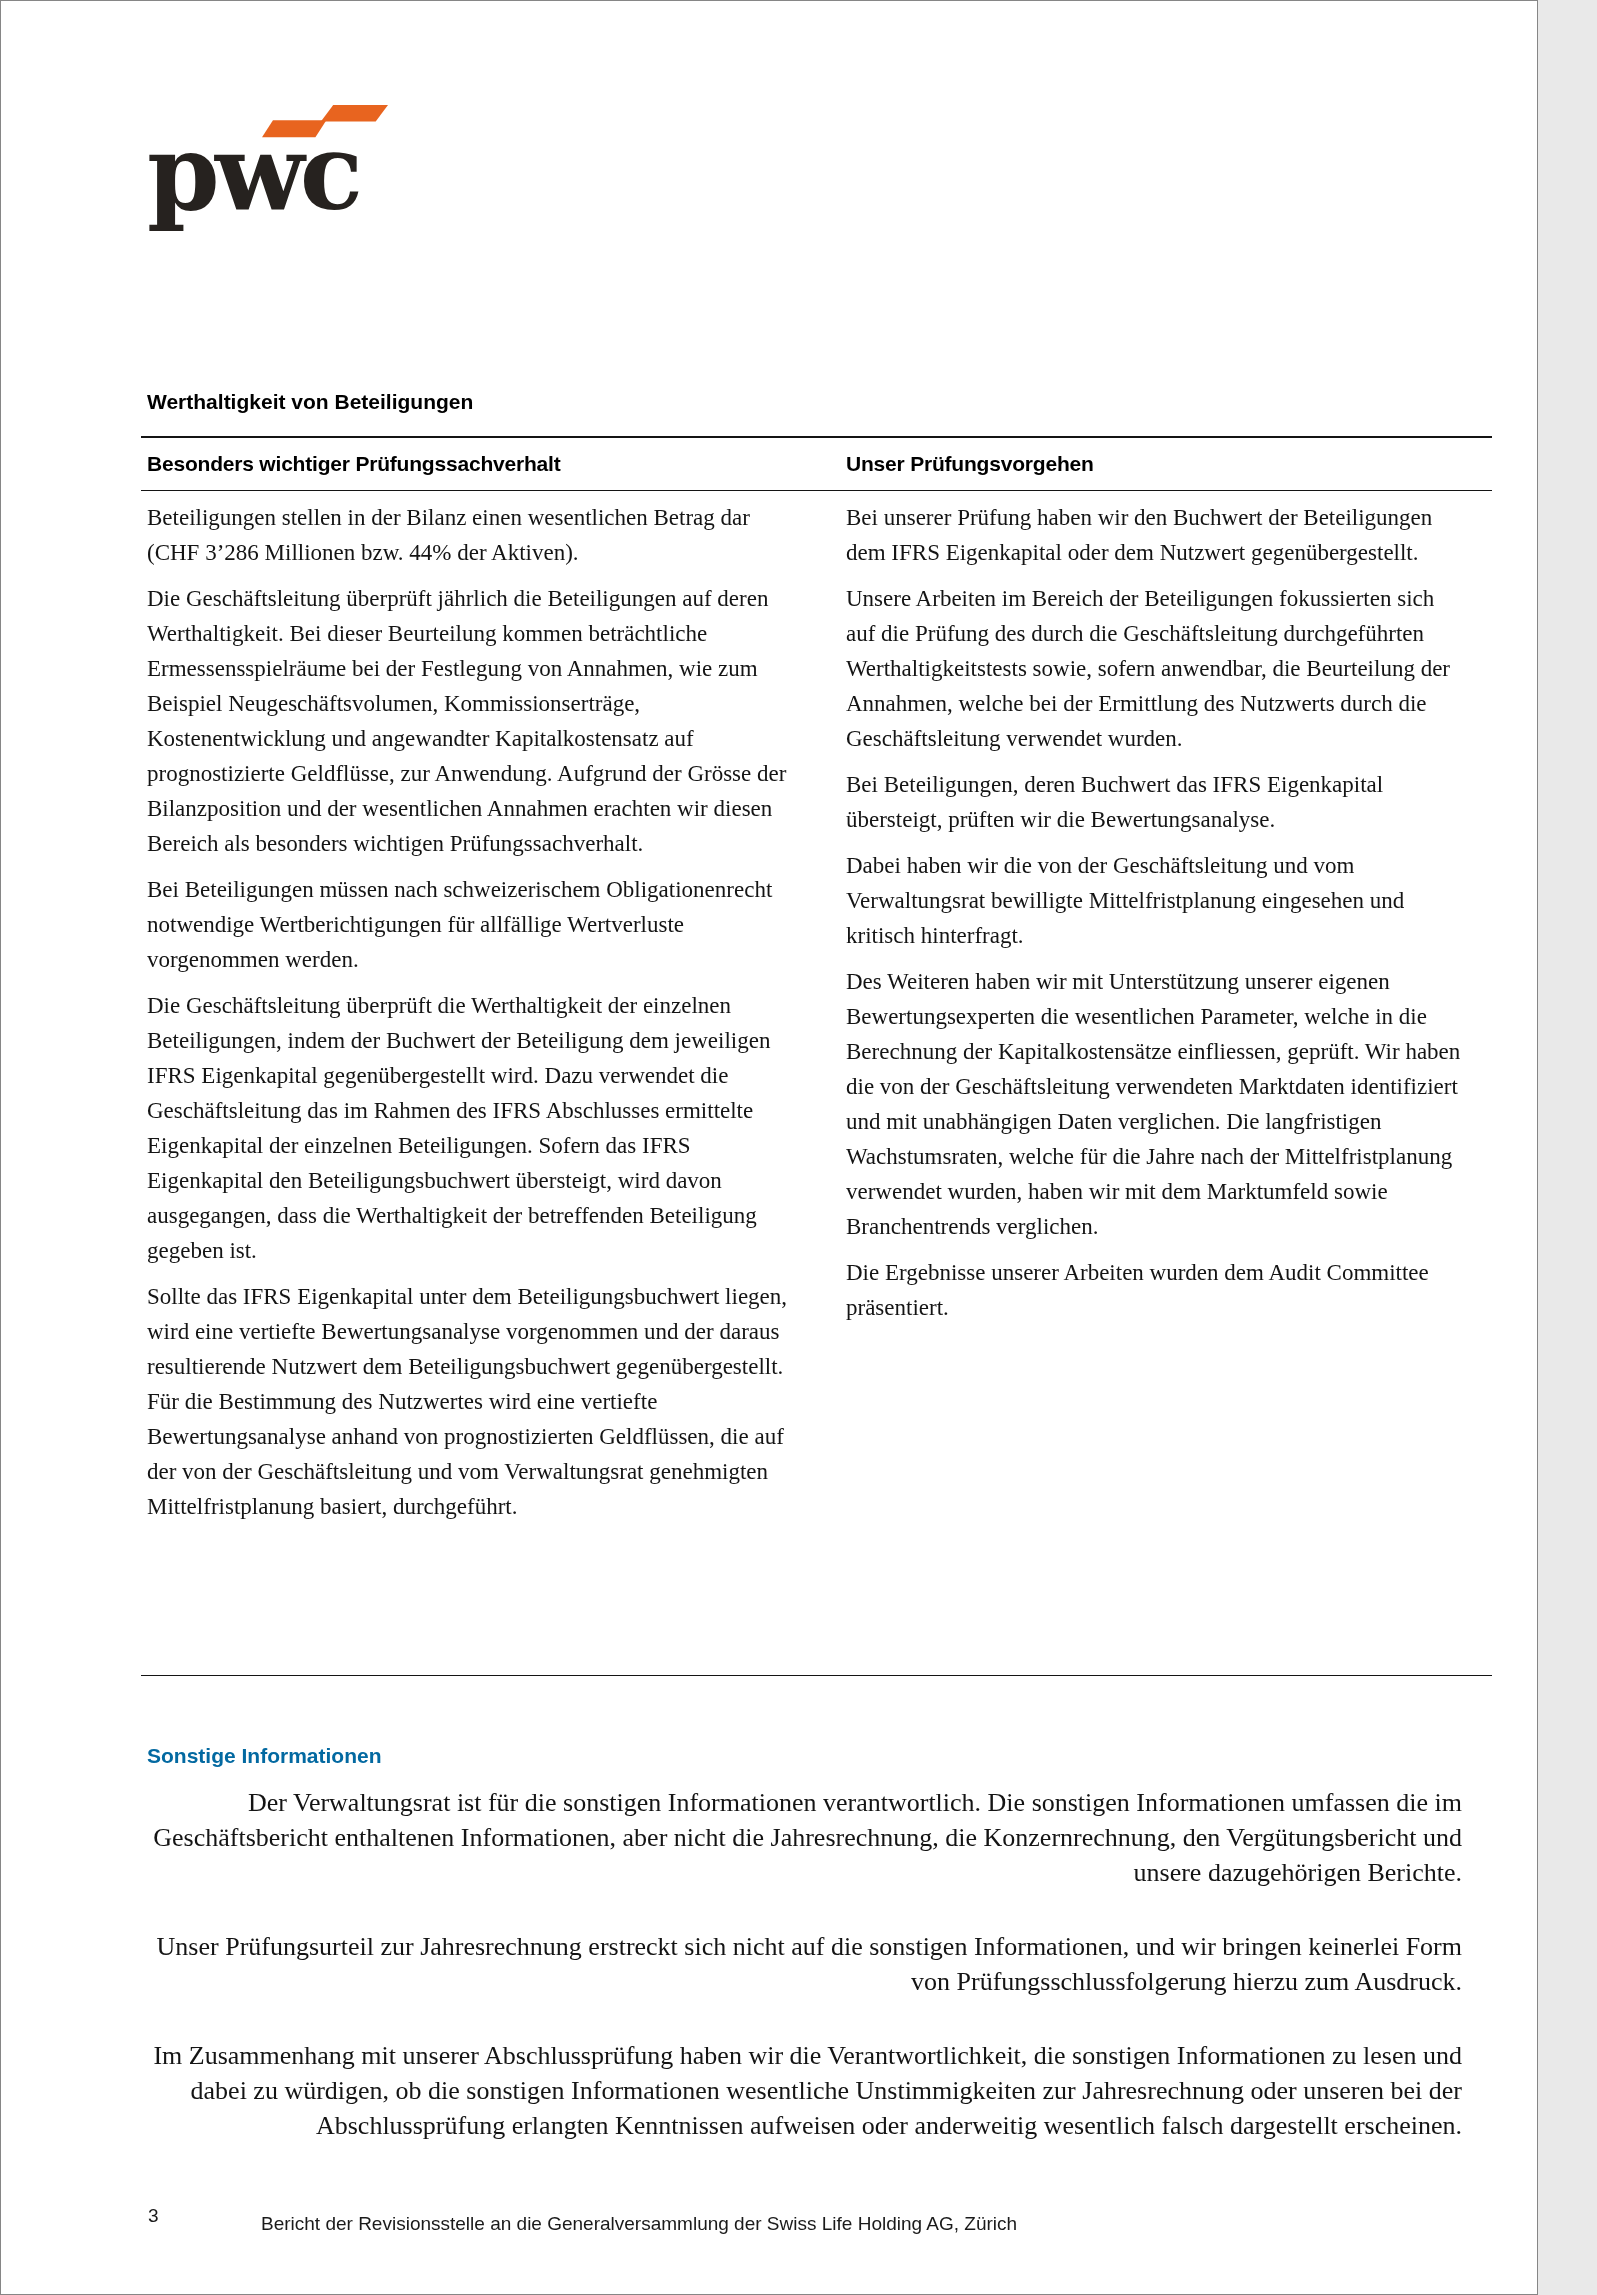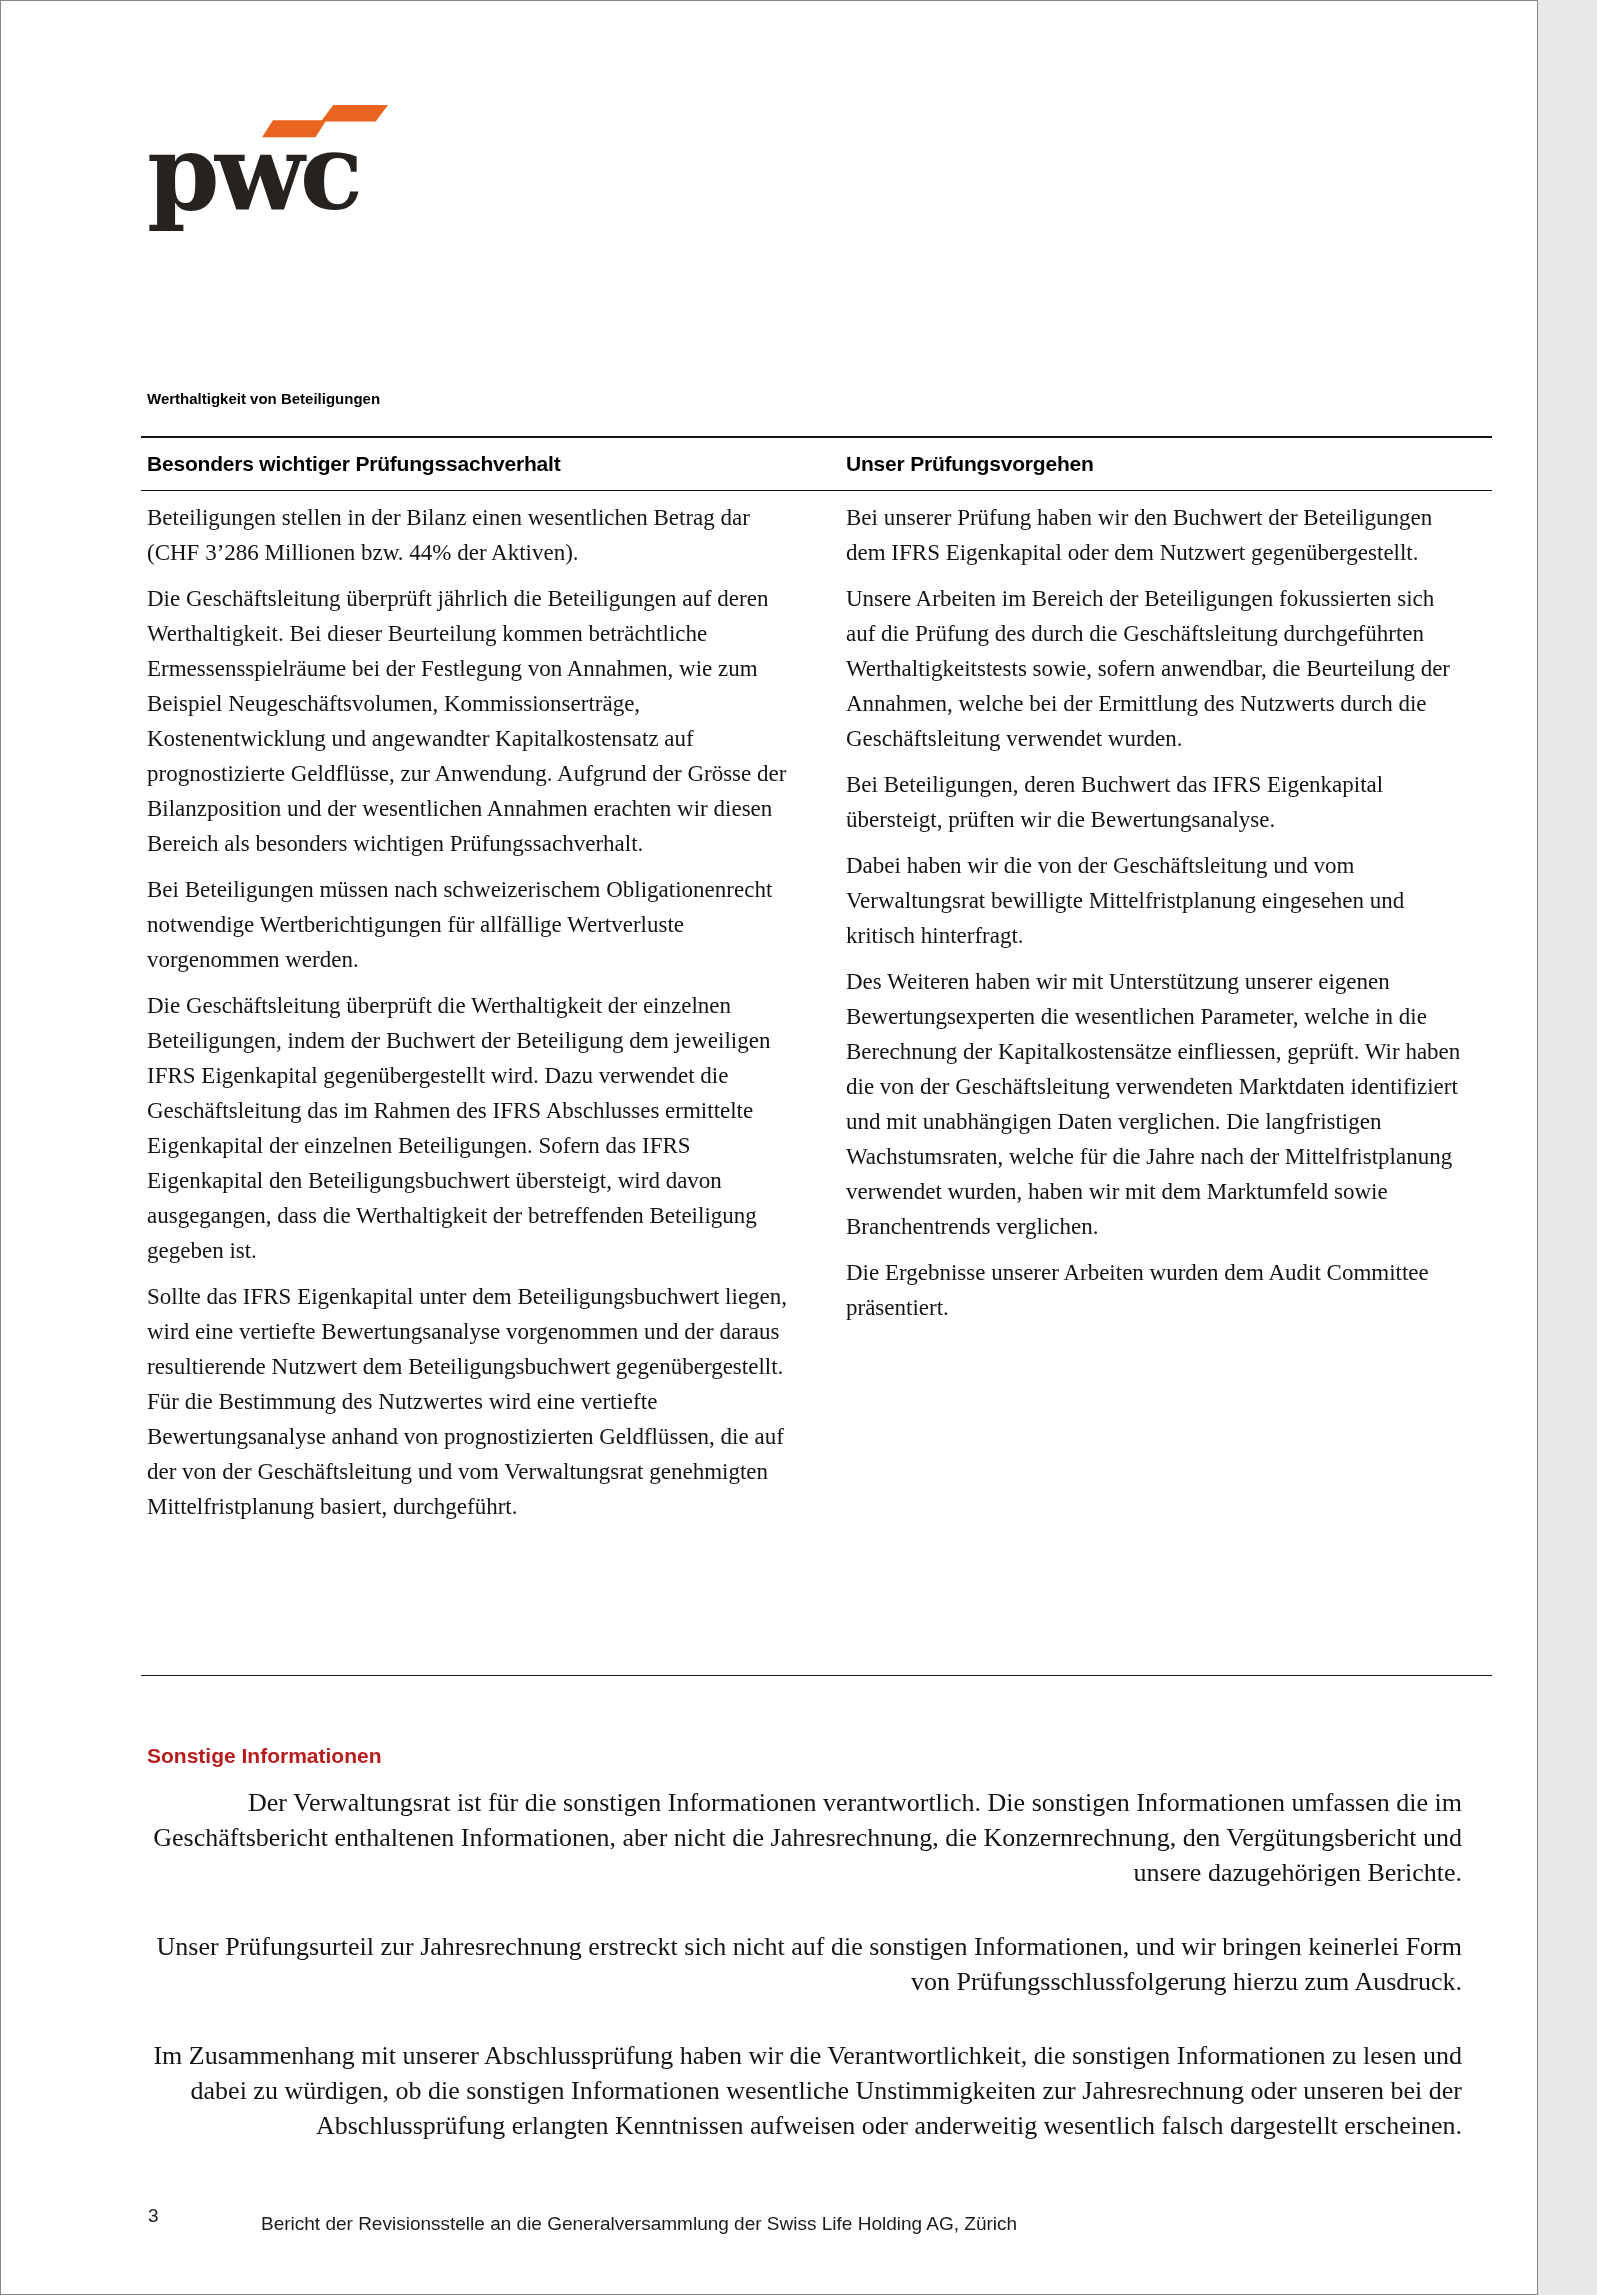--- a/index.html
+++ b/index.html
@@ -20,21 +20,21 @@
   .logo-text{
     position:absolute;left:0;top:19px;
     font-family:"DejaVu Serif","Liberation Serif",serif;
     font-weight:700;font-size:104px;line-height:104px;
     letter-spacing:-4.8px;color:#26221f;
   }
   
   .kam-title{
     position:absolute;left:146px;top:389px;
     font-family:"Liberation Sans","DejaVu Sans",sans-serif;
-    font-weight:700;font-size:15px;color:#000;
+    font-weight:700;font-size:21px;color:#000;
   }
   .rule{position:absolute;left:140px;width:1351px;background:#141414;}
   .rule-a{top:435px;height:2px;}
   .rule-b{top:489px;height:1.4px;}
   .rule-c{top:1674px;height:1.4px;}
   .col-header{
     position:absolute;top:451px;
     font-family:Liberation Sans, sans-serif;
     font-weight:700;font-size:21px;color:#000;
     letter-spacing:-0.2px;
@@ -43,21 +43,21 @@
   .col-header.right{left:845px;}
   
   .kam-col{position:absolute;top:499px;font-size:23px;line-height:35px;text-align:left;}
   .kam-col.left{left:146px;width:648px;}
   .kam-col.right{left:845px;width:615px;}
   .kam-col p, .other-info p{margin:0 0 11px 0;font-family:Liberation Serif, serif;}
   
   .other-title{
     position:absolute;left:146px;top:1743px;
     font-family:"Liberation Sans","DejaVu Sans",sans-serif;
-    font-weight:700;font-size:21px;color:#b91c1c;
+    font-weight:700;font-size:21px;color:#0369a1;
   }
   .other-info{
     position:absolute;left:146px;top:1784px;width:1315px;
     font-size:26px;line-height:35px;text-align:right;
   }
   .other-info p{margin:0 0 39px 0;}
   
   .footer{
     position:absolute;left:0;top:2204px;width:1598px;
     font-family:"Liberation Sans","DejaVu Sans",sans-serif;

